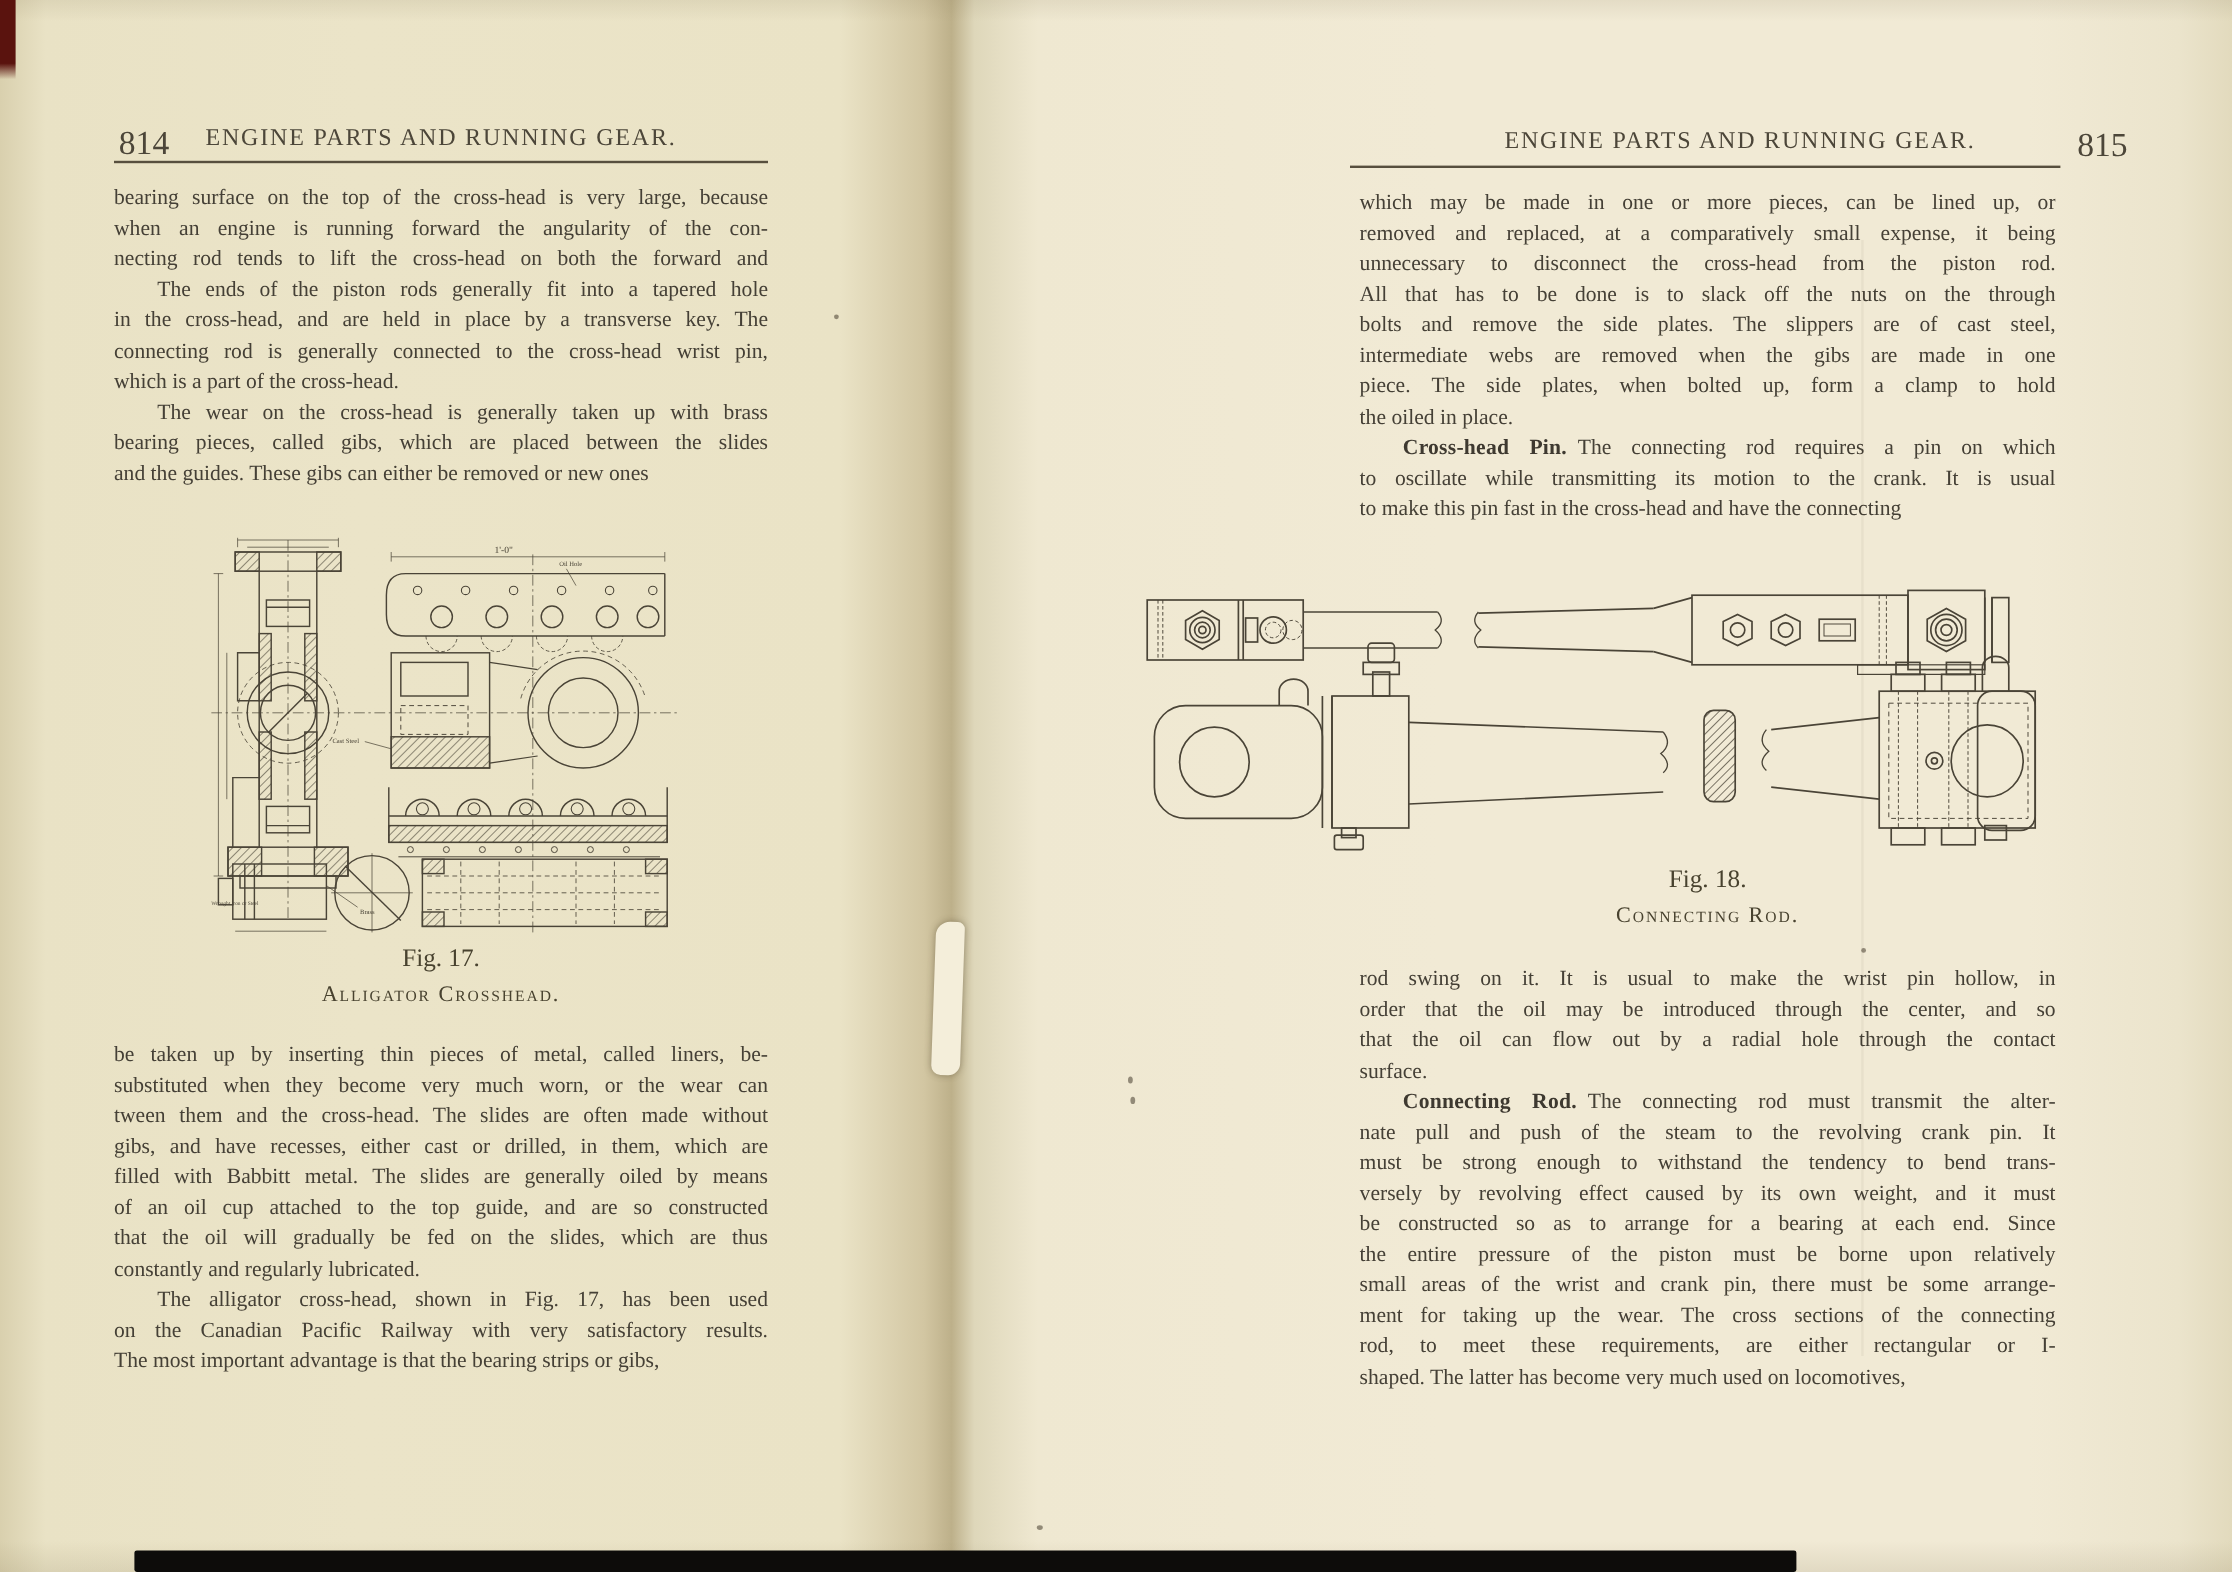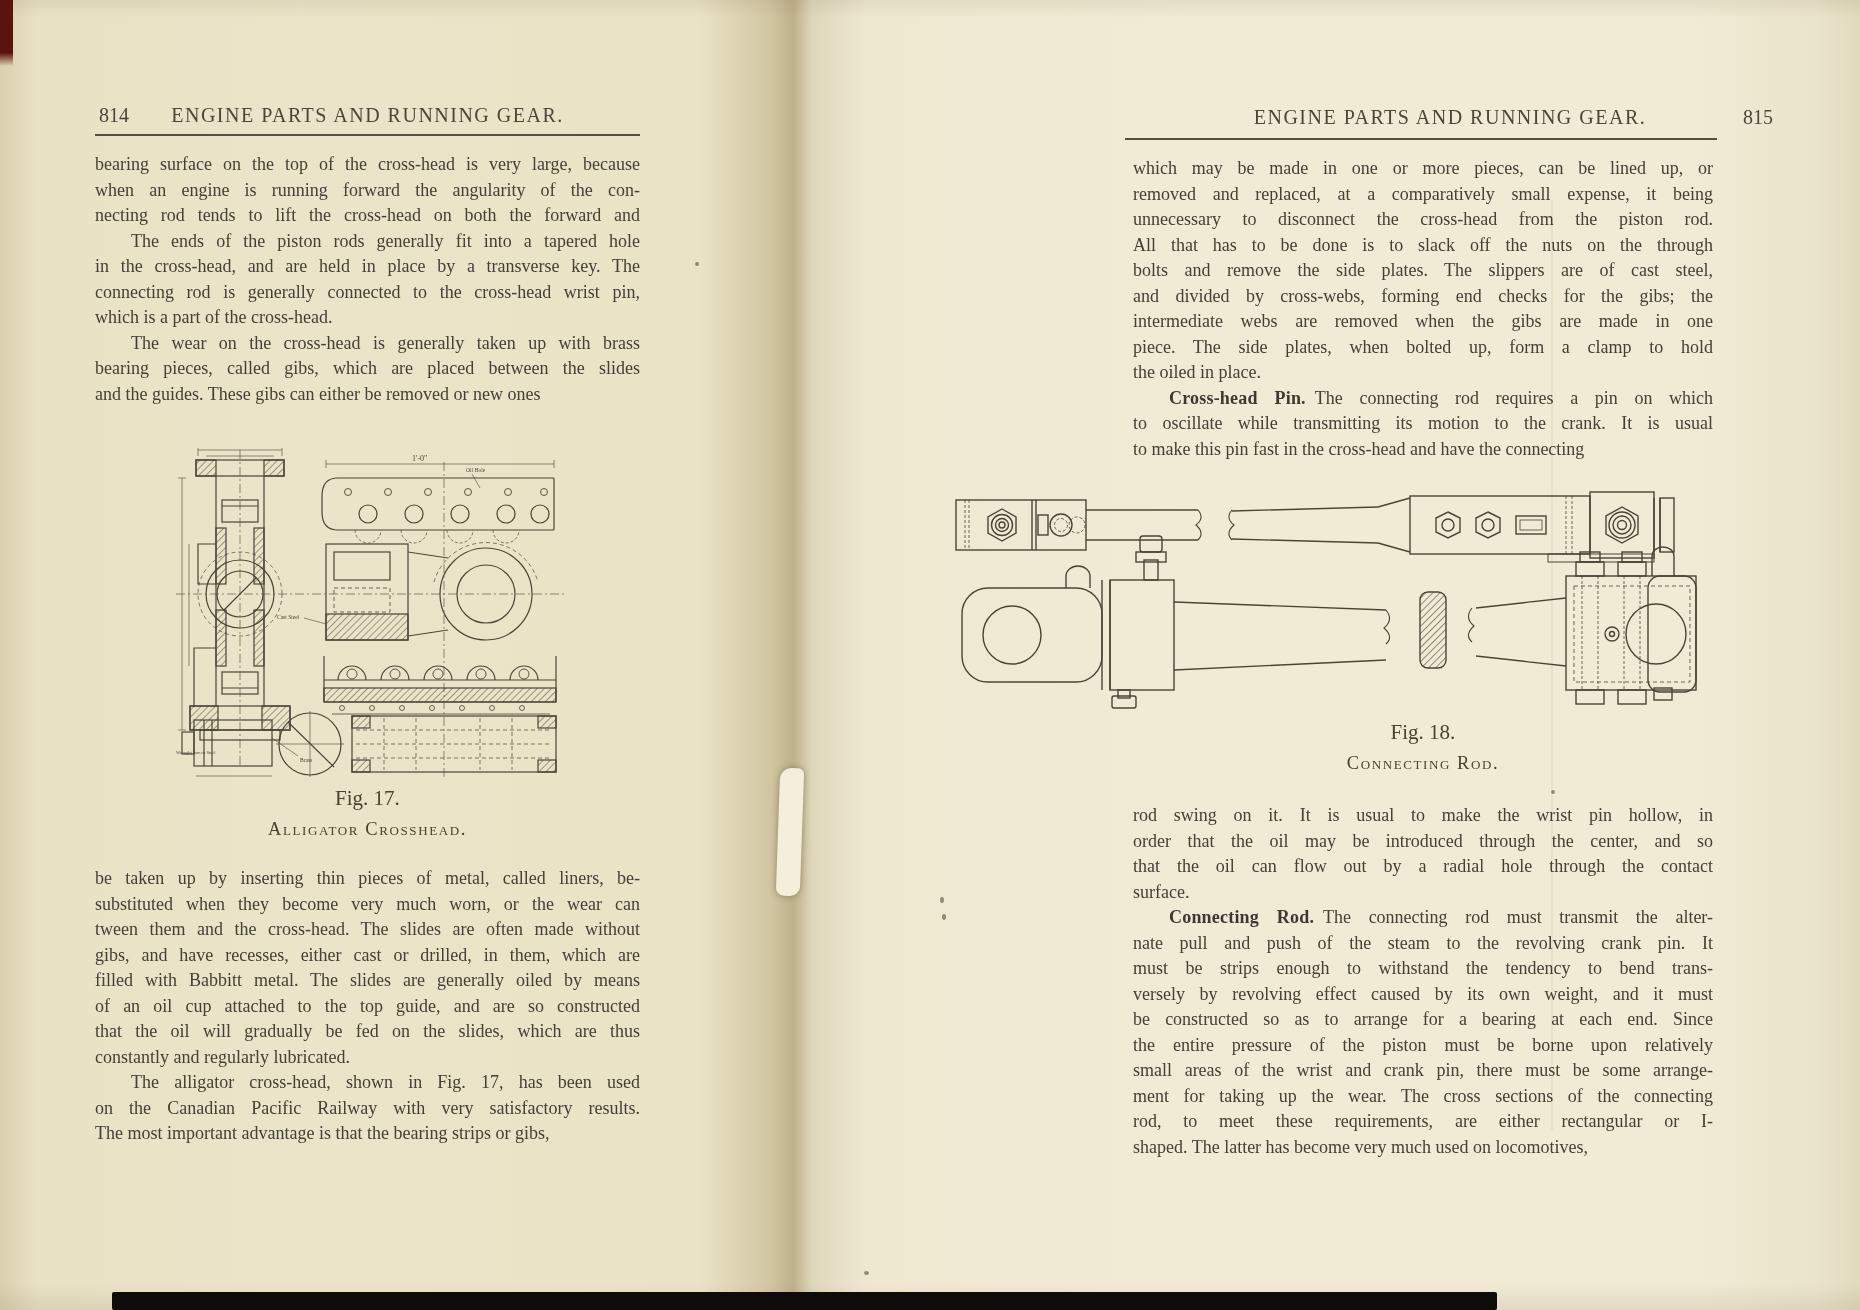--- a/index.html
+++ b/index.html
@@ -15,21 +15,21 @@
         #f1ead5 1200px, #f1ead5 1690px, #ebe4cc 1815px, #e2dabd 1860px);
   }
   section.layer{position:absolute; inset:0; pointer-events:none;}
 
   
   .phead{position:absolute; height:28px;}
   .phead .ptitle{
     position:absolute; left:0; right:0; text-align:center;
     font-size:20px; letter-spacing:1.5px; color:#4c4639; white-space:nowrap;
   }
-  .phead .pnum{position:absolute; top:0; font-size:20px; color:#4c4639;}
+  .phead .pnum{position:absolute; top:0; font-size:28px; color:#4c4639;}
   .rule{position:absolute; height:2px; background:#574f3e;}
 
   
   .col{position:absolute;}
   .para{margin:0;}
   .tline{
     font-size:18px; line-height:25.5px; height:25.5px; overflow:hidden;
     text-align:justify; text-align-last:justify; white-space:normal;
   }
   .tline.last{text-align-last:left;}
@@ -264,21 +264,20 @@
     </div>
     <div class="rule" style="left:1125px; top:138px; width:592px;"></div>
 
     <div class="col" style="left:1133px; top:156px; width:580px;">
         <div class="para">
           <div class="tline">which may be made in one or more pieces, can be lined up, or</div>
           <div class="tline">removed and replaced, at a comparatively small expense, it being</div>
           <div class="tline">unnecessary to disconnect the cross-head from the piston rod.</div>
           <div class="tline">All that has to be done is to slack off the nuts on the through</div>
           <div class="tline">bolts and remove the side plates.  The slippers are of cast steel,</div>
-          <div class="tline">and divided by cross-webs, forming end checks for the gibs; the</div>
           <div class="tline">intermediate webs are removed when the gibs are made in one</div>
           <div class="tline">piece.  The side plates, when bolted up, form a clamp to hold</div>
           <div class="tline last">the oiled in place.</div>
         </div>
         <div class="para ind">
           <div class="tline"><b class="lead">Cross-head Pin.</b>The connecting rod requires a pin on which</div>
           <div class="tline">to oscillate while transmitting its motion to the crank.  It is usual</div>
           <div class="tline last">to make this pin fast in the cross-head and have the connecting</div>
         </div>
       </div>
@@ -378,21 +377,21 @@
     <div class="col" style="left:1133px; top:803px; width:580px;">
         <div class="para">
           <div class="tline">rod swing on it.  It is usual to make the wrist pin hollow, in</div>
           <div class="tline">order that the oil may be introduced through the center, and so</div>
           <div class="tline">that the oil can flow out by a radial hole through the contact</div>
           <div class="tline last">surface.</div>
         </div>
         <div class="para ind">
           <div class="tline"><b class="lead">Connecting Rod.</b>The connecting rod must transmit the alter-</div>
           <div class="tline">nate pull and push of the steam to the revolving crank pin.  It</div>
-          <div class="tline">must be strips enough to withstand the tendency to bend trans-</div>
+          <div class="tline">must be strong enough to withstand the tendency to bend trans-</div>
           <div class="tline">versely by revolving effect caused by its own weight, and it must</div>
           <div class="tline">be constructed so as to arrange for a bearing at each end.  Since</div>
           <div class="tline">the entire pressure of the piston must be borne upon relatively</div>
           <div class="tline">small areas of the wrist and crank pin, there must be some arrange-</div>
           <div class="tline">ment for taking up the wear.  The cross sections of the connecting</div>
           <div class="tline">rod, to meet these requirements, are either rectangular or I-</div>
           <div class="tline last">shaped.  The latter has become very much used on locomotives,</div>
         </div>
       </div>
   </section>

